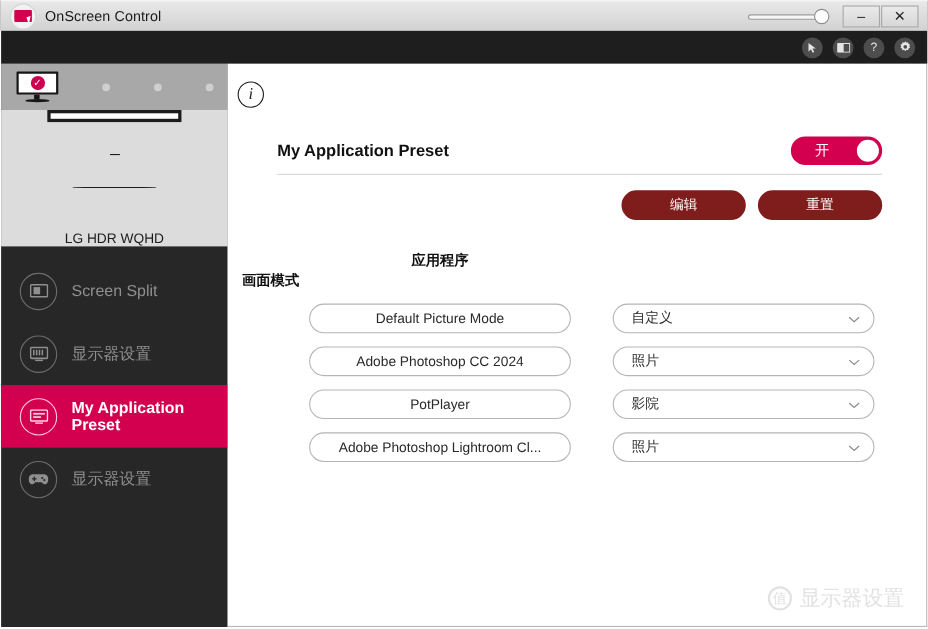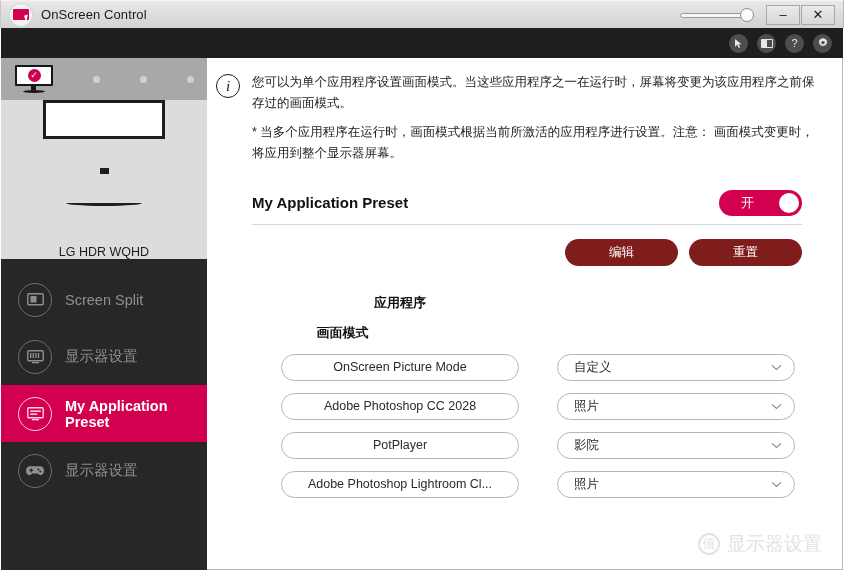--- a/index.html
+++ b/index.html
@@ -117,21 +117,21 @@
   .strip-mon .sm-base {
     position: absolute; left: 8px; top: 25px; width: 22px; height: 3px;
     background: #161616; border-radius: 50%;
   }
   .strip-dot {
     width: 7px; height: 7px; border-radius: 50%; background: #cfcfcf;
     margin-left: 40px; flex: none;
   }
 
   .mon-preview {
-    height: 159px; background: #dcdcdc;
+    height: 124px; background: #dcdcdc;
     display: flex; flex-direction: column; align-items: center; justify-content: center; gap: 29px;
   }
   .mp-screen {
     width: 122px; height: 78px; background: #ffffff; border: 3px solid #1d1d1d;
   }
   .mp-stand { width: 9px; height: 13px; background: #1d1d1d; }
   .mp-base {
     width: 76px; height: 7px; background: #1d1d1d;
     border-radius: 0 0 50% 50% / 0 0 100% 100%;
   }
@@ -206,21 +206,21 @@
   .btn {
     width: 113px; height: 27px; border-radius: 14px;
     background: #7f1d1d; color: #ffffff; font-size: 12.5px;
     display: flex; align-items: center; justify-content: center;
   }
 
   .table-head {
     margin-top: 28px; display: flex; font-size: 13px; font-weight: bold; color: #111; flex-direction: column;
   }
   .th-app { width: 300px; text-align: center; margin-left: 43px; }
-  .th-mode { width: 245px; text-align: center; margin-left: 13px; margin-top: 12px; }
+  .th-mode { width: 245px; text-align: left; margin-left: 13px; }
 
   .rows { margin-top: 12px; }
   .row {
     display: flex; align-items: center; margin-bottom: 12px;
   }
   .app-pill {
     width: 238px; height: 27px; margin-left: 74px;
     border: 1px solid #b5b5b5; border-radius: 14px;
     display: flex; align-items: center; justify-content: center;
     font-size: 12.5px; color: #2a2a2a; background: #fff;
@@ -356,24 +356,20 @@
         </span>
         <span>显示器设置</span>
       </div>
     </div>
   </div>
 
   <div class="main">
 
     <div class="info-block">
       <div class="info-icon">i</div>
-      <div class="info-text">
-        <p>您可以为单个应用程序设置画面模式。当这些应用程序之一在运行时，屏幕将变更为该应用程序之前保存过的画面模式。</p>
-        <p class="note">* 当多个应用程序在运行时，画面模式根据当前所激活的应用程序进行设置。注意： 画面模式变更时，将应用到整个显示器屏幕。</p>
-      </div>
     </div>
 
     <div class="preset-head">
       <div class="preset-title">My Application Preset</div>
       <div class="toggle">
         <span class="tg-label">开</span>
         <span class="tg-knob"></span>
       </div>
     </div>
     <div class="divider"></div>
@@ -383,32 +379,32 @@
       <div class="btn">重置</div>
     </div>
 
     <div class="table-head">
       <div class="th-app">应用程序</div>
       <div class="th-mode">画面模式</div>
     </div>
 
     <div class="rows">
       <div class="row">
-        <div class="app-pill">OnScreen Picture Mode</div>
+        <div class="app-pill">Default Picture Mode</div>
         <div class="mode-select">
           <span>自定义</span>
           <span class="chev">
             <svg width="11" height="7" viewBox="0 0 11 7">
                 <path d="M1 1.4 L5.5 5.4 L10 1.4" fill="none" stroke="#8a8a8a" stroke-width="1.1"></path>
               </svg>
           </span>
         </div>
       </div>
       <div class="row">
-        <div class="app-pill">Adobe Photoshop CC 2028</div>
+        <div class="app-pill">Adobe Photoshop CC 2024</div>
         <div class="mode-select">
           <span>照片</span>
           <span class="chev">
             <svg width="11" height="7" viewBox="0 0 11 7">
                 <path d="M1 1.4 L5.5 5.4 L10 1.4" fill="none" stroke="#8a8a8a" stroke-width="1.1"></path>
               </svg>
           </span>
         </div>
       </div>
       <div class="row">

